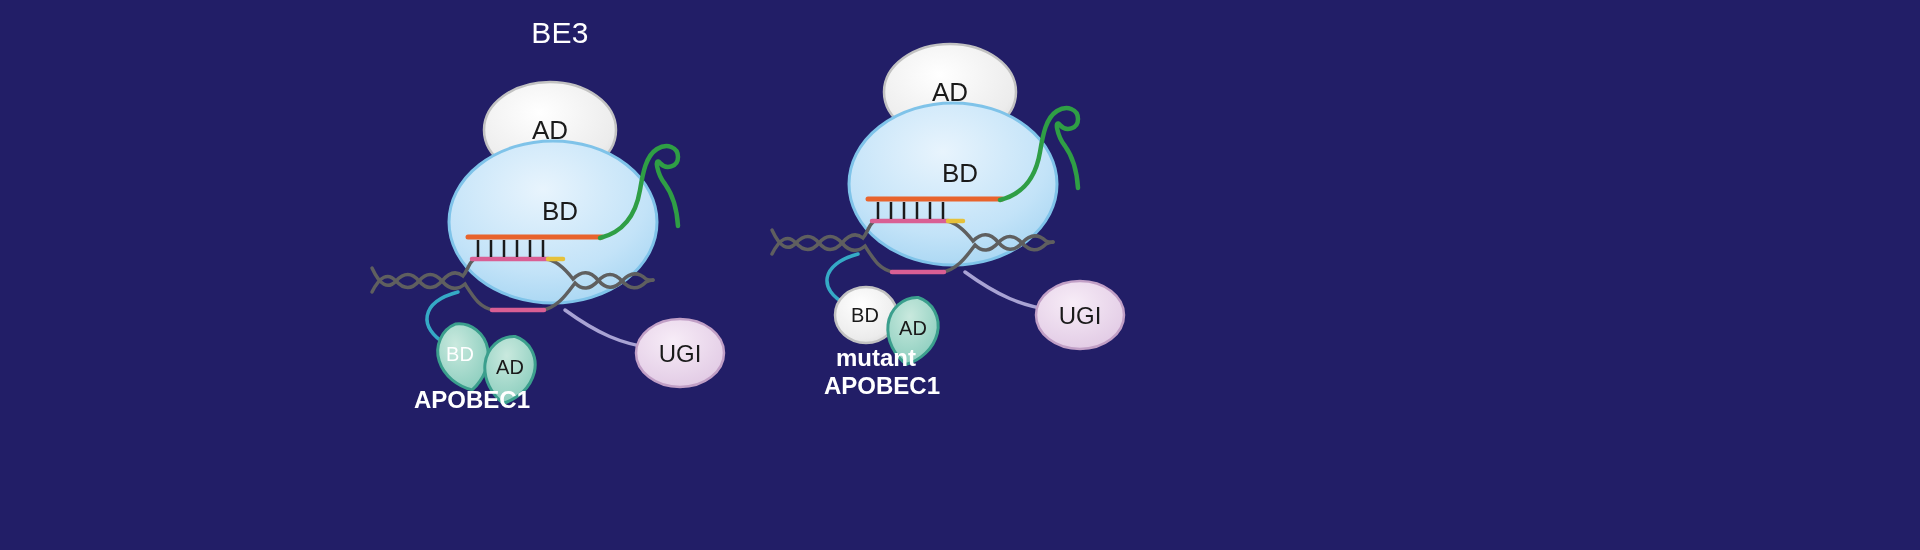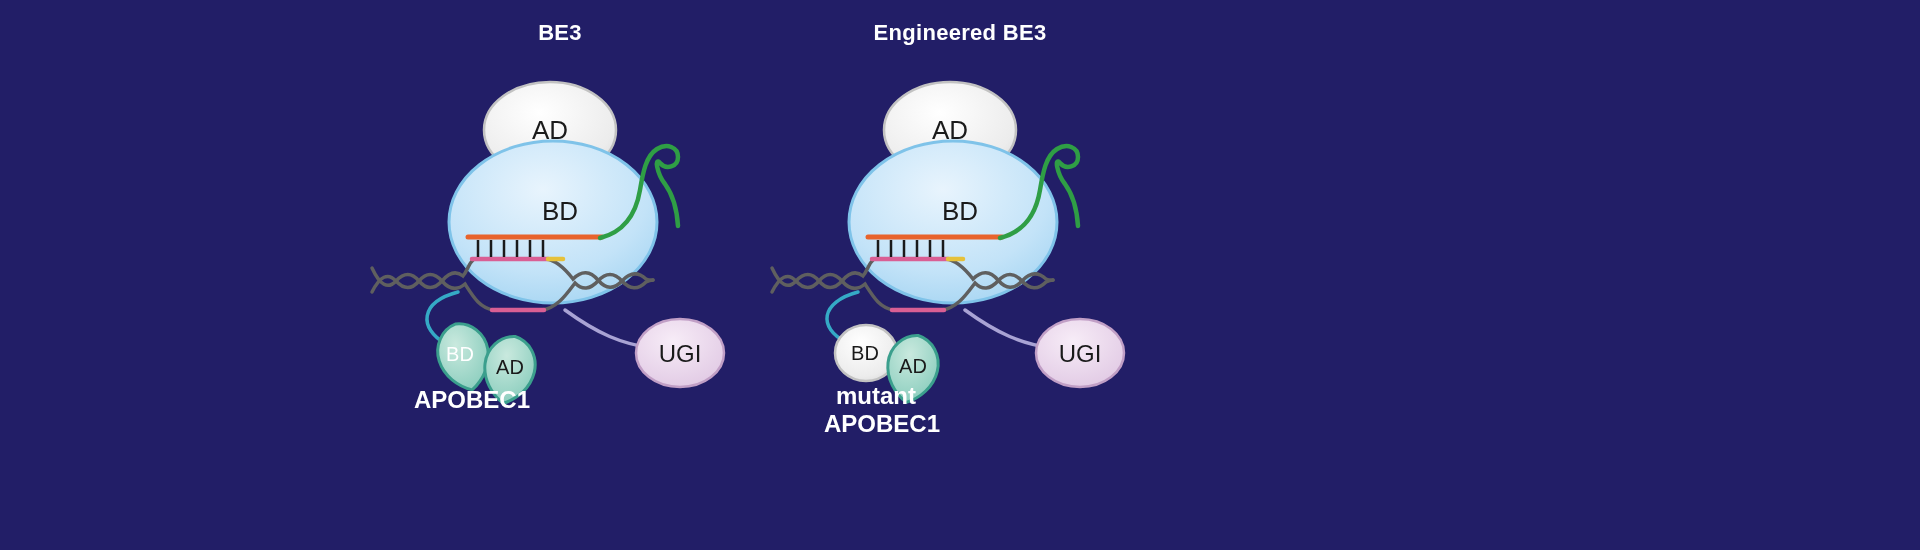--- a/index.html
+++ b/index.html
@@ -8,21 +8,21 @@
     background: var(--background, #221e67);
     font-family: "Liberation Sans", sans-serif;
     overflow: hidden; position: relative;
   }
   .canvas { position: absolute; inset: 0; }
   .panel { position: absolute; top: 14px; width: 400px; }
   .panel-left  { left: 360px; }
   .panel-right { left: 760px; }
   .panel-title {
     color: var(--title_text, #ffffff);
-    font-weight: bold; font-size: 22px;
+    font-weight: normal; font-size: 30px;
     text-align: center; height: 38px; line-height: 38px;
     letter-spacing: 0.3px;
   }
   svg.diagram { display: block; }
   svg text { font-family: "Liberation Sans", sans-serif; }
 
   .domain-label { font-size: 26px; fill: var(--label_dark, #1a1a1a); }
   .small-label  { font-size: 20px; fill: var(--label_dark, #1a1a1a); }
   .white-label  { font-size: 24px; font-weight: bold; fill: var(--title_text, #ffffff); }
   .ugi-text     { font-size: 24px; fill: var(--label_dark, #1a1a1a); }
@@ -126,21 +126,20 @@
       <text class="ugi-text" x="320" y="310" text-anchor="middle">UGI</text>
 
       <text class="domain-label" x="190" y="87" text-anchor="middle">AD</text>
       <text class="domain-label" x="200" y="168" text-anchor="middle">BD</text>
 
       <text class="white-label" x="112" y="356" text-anchor="middle">APOBEC1</text>
     </svg>
   </div>
 
   <div class="panel panel-right">
-    <div class="panel-title">Engineered BE3</div>
     <svg class="diagram" width="400" height="452" viewBox="0 0 400 452" role="img">
 
       <ellipse class="adblob" cx="190" cy="78" rx="66" ry="48"></ellipse>
       <ellipse class="cas9" cx="193" cy="170" rx="104" ry="81"></ellipse>
 
       <g>
         <path class="dna" d="M 12 216 Q 24 242 36 229 Q 48 216 59 229 Q 70 242 82 229 Q 93 216 103 224 C 108 218 108 212 114 207"></path>
         <path class="dna" d="M 12 240 Q 24 216 36 229 Q 48 242 59 229 Q 70 216 82 229 Q 93 242 105 232 C 114 246 120 256 134 258"></path>
         <path class="dna" d="M 186 207 C 196 208 206 218 213 227 Q 226 214 238 228 Q 250 242 262 229 Q 274 216 286 227 Q 290 229 293 228"></path>
         <path class="dna" d="M 182 258 C 198 256 208 240 215 231 Q 226 242 238 229 Q 250 216 262 229 Q 274 242 286 230 Q 290 228 293 228"></path>

